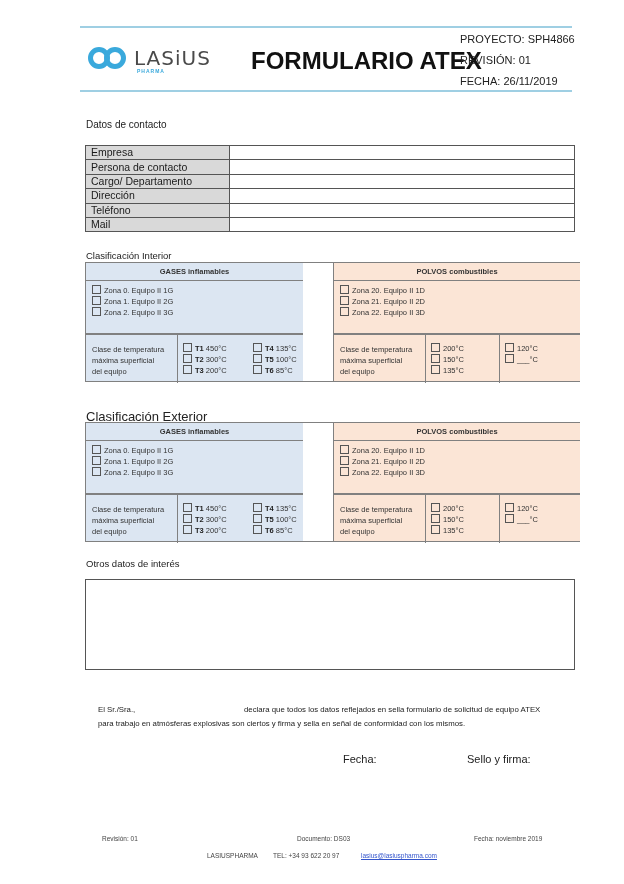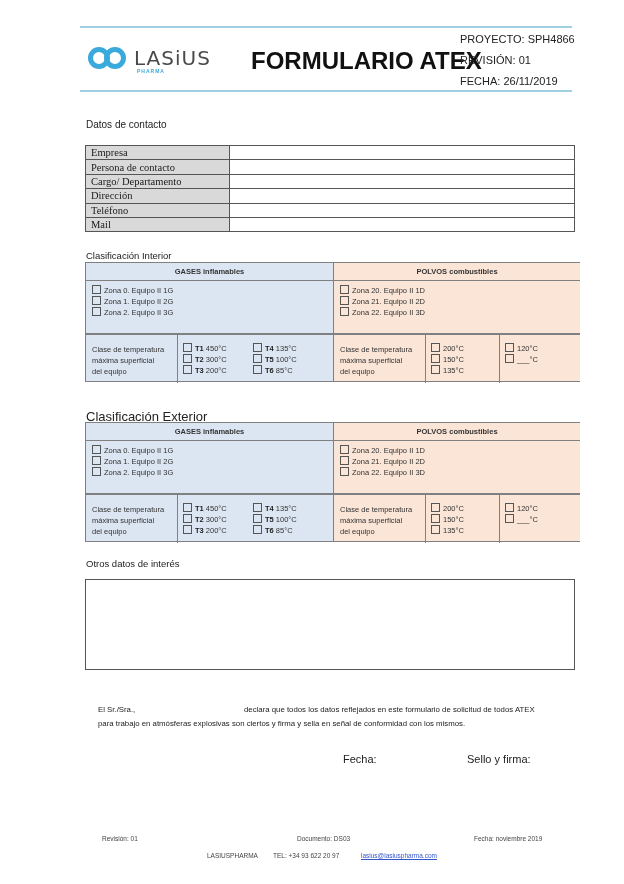--- a/index.html
+++ b/index.html
@@ -14,28 +14,28 @@
                  border: 5px solid #3aa9dc; box-sizing: border-box; }
   .logo-word { position: absolute; left: 46px; top: 2px; font-size: 20px; letter-spacing: 1px;
                color: #4a4a4a; font-family: "DejaVu Sans", sans-serif; font-weight: normal; }
   .logo-sub { position: absolute; left: 49px; top: 24px; font-size: 5px; color: #3aa9dc; letter-spacing: 1px; font-weight: bold; }
   .doc-title { position: absolute; left: 251px; top: 47px; font-size: 24px; font-weight: bold; color: #111; }
   .meta { position: absolute; left: 460px; font-size: 11px; color: #222; }
 
   .section-label { position: absolute; left: 86px; font-size: 10px; color: #222; }
 
   
-  .contact { position: absolute; left: 85px; top: 145px; width: 490px; border-collapse: collapse; font-family: Liberation Serif, serif; }
+  .contact { position: absolute; left: 85px; top: 145px; width: 490px; border-collapse: collapse; }
   .contact td { border: 1px solid #555; height: 13.4px; padding: 0 0 0 5px; font-size: 10.5px; line-height: 13px; }
   .contact td.k { width: 138px; background: #d9d9d9; }
   .contact td.v { background: #fff; }
 
   
   .atex { position: absolute; left: 85px; width: 495px; height: 120px; border: 1px solid #808080; box-sizing: border-box; font-size: 7.5px; color: #333; }
-  .gas { position: absolute; left: 0; top: 0; width: 247px; height: 118px; background: #dce6f2; }
+  .gas { position: absolute; left: 0; top: 0; width: 217px; height: 118px; background: #dce6f2; }
   .pol { position: absolute; left: 247px; top: 0; width: 246px; height: 118px; background: #fbe5d6; border-left: 1px solid #808080; }
   .hdr { position: absolute; left: 0; right: 0; top: 0; height: 17px; border-bottom: 1px solid #808080;
          text-align: center; font-weight: bold; line-height: 17px; font-size: 7.5px; color: #333; }
   .zones { position: absolute; left: 6px; top: 22px; }
   .zrow { height: 11px; line-height: 11px; white-space: nowrap; }
   .cb { display: inline-block; width: 7px; height: 7px; border: 1px solid #555; vertical-align: -1px; margin-right: 3px; background: transparent; }
   .temprow { position: absolute; left: 0; right: 0; top: 70px; height: 48px; border-top: 2px solid #808080; }
   .tlabel { position: absolute; left: 6px; top: 9px; line-height: 11px; }
   .vdiv { position: absolute; top: 0; bottom: 0; width: 1px; background: #808080; }
   .tcol { position: absolute; top: 8px; line-height: 11px; white-space: nowrap; }
@@ -206,21 +206,21 @@
           <div><span class="cb"></span><span>___°C</span></div>
         </div>
        </div>
      </div>
   </div>
 
 <div class="section-label" style="top:558px; font-size:9.5px;">Otros datos de interés</div>
 <div class="otros"></div>
 
 <div class="decl" style="top:705px;">El Sr./Sra.,</div>
-<div class="decl" style="top:705px; left:244px;">declara que todos los datos reflejados en este formulario de solicitud de todos ATEX</div>
+<div class="decl" style="top:705px; left:244px;">declara que todos los datos reflejados en sella formulario de solicitud de equipo ATEX</div>
 <div class="decl" style="top:719px;">para trabajo en atmósferas explosivas son ciertos y firma y sella en señal de conformidad con los mismos.</div>
 <div class="sig" style="left:343px; top:753px;">Fecha:</div>
 <div class="sig" style="left:449px; top:753px;margin-left:18px;">Sello y firma:</div>
 
 <div class="foot" style="left:102px; top:835px;">Revisión: 01</div>
 <div class="foot" style="left:297px; top:835px;">Documento: DS03</div>
 <div class="foot" style="left:474px; top:835px;">Fecha: noviembre 2019</div>
 <div class="foot" style="left:207px; top:852px;">LASIUSPHARMA</div>
 <div class="foot" style="left:273px; top:852px;">TEL: +34 93 622 20 97</div>
 <div class="foot" style="left:361px; top:852px;"><a>lasius@lasiuspharma.com</a></div>

